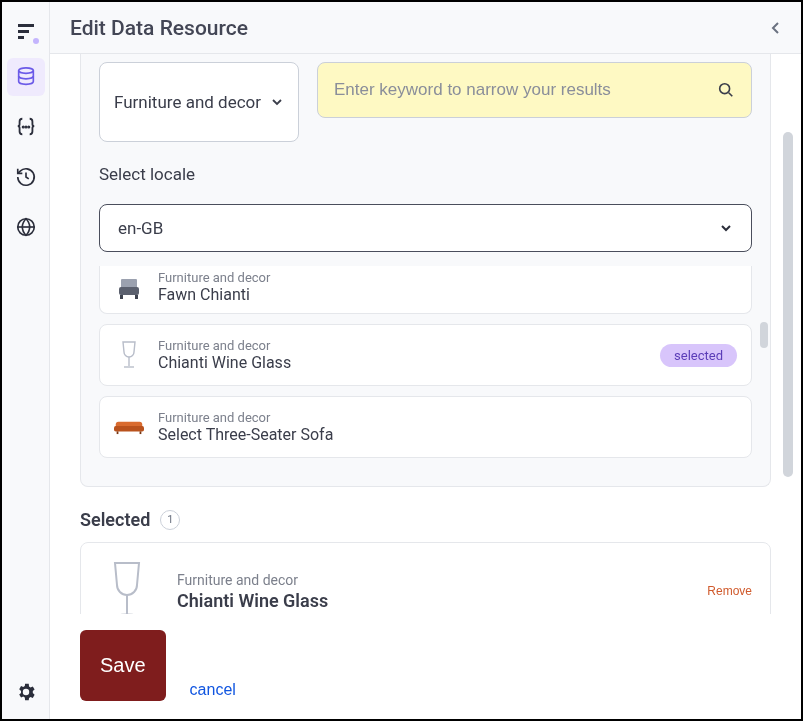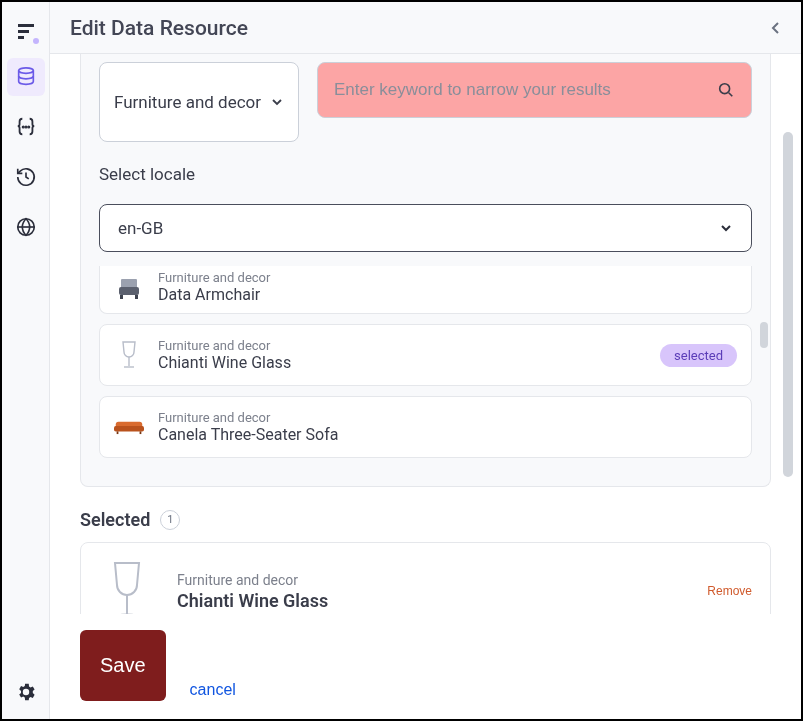--- a/index.html
+++ b/index.html
@@ -121,21 +121,21 @@
     }
     .category-select-text {
       flex: 1;
       line-height: 1.35;
     }
     .search-wrap {
       flex: 1;
       height: 56px;
       border: 1px solid #cbd0d9;
       border-radius: 8px;
-      background: #fca5a5;
+      background: #fef9c3;
       display: flex;
       align-items: center;
       padding: 8px 16px;
     }
     .search-input {
       flex: 1;
       border: none;
       outline: none;
       font-size: 17px;
       color: #3a3d4a;
@@ -390,21 +390,21 @@
           <div class="result-thumb">
             <svg width="28" height="28" viewBox="0 0 28 28">
                 <rect x="6" y="6" width="16" height="10" rx="1" fill="#9ba1af"></rect>
                 <rect x="4" y="14" width="20" height="8" rx="2" fill="#5b606e"></rect>
                 <rect x="5" y="22" width="3" height="4" fill="#3f434f"></rect>
                 <rect x="20" y="22" width="3" height="4" fill="#3f434f"></rect>
               </svg>
           </div>
           <div class="result-body">
             <span class="result-category">Furniture and decor</span>
-            <span class="result-name">Data Armchair</span>
+            <span class="result-name">Fawn Chianti</span>
           </div>
         </div>
 
         <div class="result-card">
           <div class="result-thumb">
             <svg width="22" height="30" viewBox="0 0 22 30">
                 <path d="M5 2 h12 l-1 10 a5 5 0 0 1 -10 0 z" fill="none" stroke="#b8bdc9" stroke-width="1.4"></path>
                 <line x1="11" y1="17" x2="11" y2="26" stroke="#b8bdc9" stroke-width="1.4"></line>
                 <line x1="6" y1="27" x2="16" y2="27" stroke="#b8bdc9" stroke-width="1.4"></line>
               </svg>
@@ -420,21 +420,21 @@
           <div class="result-thumb">
             <svg width="34" height="18" viewBox="0 0 34 18">
                 <rect x="2" y="3" width="30" height="10" rx="3" fill="#d96b2f"></rect>
                 <rect x="0" y="8" width="34" height="6" rx="2" fill="#b9521d"></rect>
                 <rect x="3" y="14" width="2" height="3" fill="#7a3612"></rect>
                 <rect x="29" y="14" width="2" height="3" fill="#7a3612"></rect>
               </svg>
           </div>
           <div class="result-body">
             <span class="result-category">Furniture and decor</span>
-            <span class="result-name">Canela Three-Seater Sofa</span>
+            <span class="result-name">Select Three-Seater Sofa</span>
           </div>
         </div>
       </div>
       <div class="inner-scrollbar"></div>
     </div>
 
     <div class="selected-heading">
       <span class="selected-heading-text">Selected</span>
       <span class="count-pill">1</span>
     </div>

